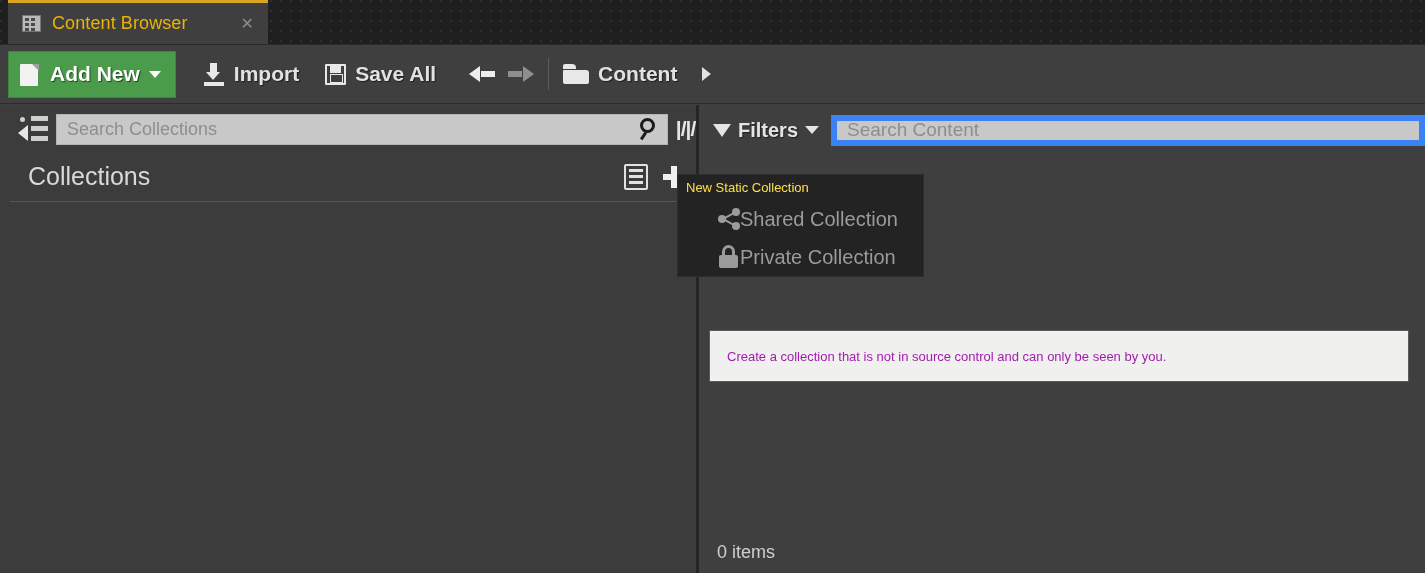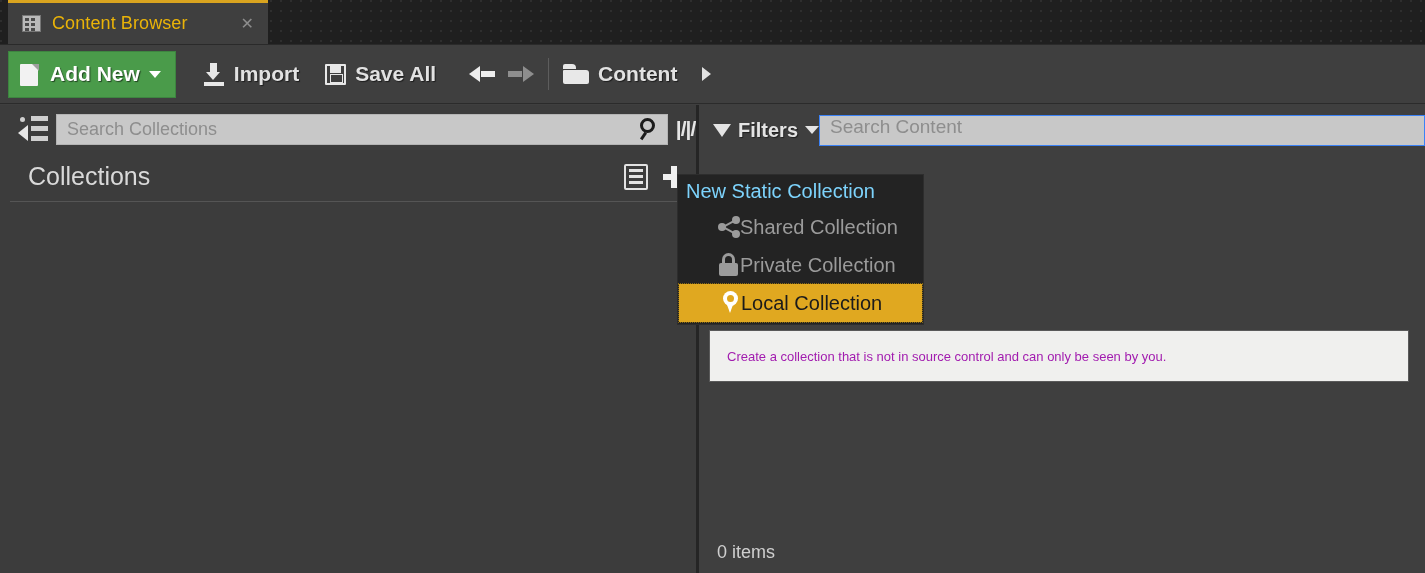--- a/index.html
+++ b/index.html
@@ -382,20 +382,21 @@
   }
 
   
   .right-filterrow {
     position: absolute;
     left: 0; top: 0;
     width: 726px; height: 50px;
     display: flex;
     align-items: center;
     padding-left: 14px;
+    gap: 12px;
   }
   .filters-btn {
     display: flex;
     align-items: center;
     gap: 7px;
     color: #e4e4e4;
     font-size: 20px;
     font-weight: bold;
     text-shadow: 1px 1px 1px rgba(0,0,0,.5);
     white-space: nowrap;
@@ -410,23 +411,23 @@
   .filters-caret {
     width: 0; height: 0;
     border-left: 7px solid transparent;
     border-right: 7px solid transparent;
     border-top: 8px solid #e4e4e4;
   }
   .content-search {
     flex: 1 1 auto;
     height: 31px;
     background: #c8c8c8;
-    border: 1px solid #3b82f6;
-    display: flex;
-    align-items: flex-start;
+    border: 6px solid #3b82f6;
+    display: flex;
+    align-items: center;
     padding-left: 10px;
   }
   .content-search .ph {
     color: #8e8e8e;
     font-size: 19px;
     white-space: nowrap;
   }
 
   
   .items-count {
@@ -440,22 +441,22 @@
   .menu {
     position: absolute;
     left: 677px; top: 174px;
     width: 247px;
     background: #232323;
     border: 1px solid #2d2d2d;
     padding: 2px 0 0 0;
     z-index: 40;
   }
   .menu-header {
-    color: #7dd3fc;
-    font-size: 20px;
+    color: #fde047;
+    font-size: 13px;
     padding: 3px 12px 5px 8px;
     white-space: nowrap;
   }
   .menu-item {
     display: flex;
     align-items: center;
     height: 38px;
     padding-left: 40px;
     color: #9b9b9b;
     font-size: 20px;
@@ -674,27 +675,19 @@
     </div>
 
     <div class="menu-item">
       <span class="mi-icon icon-lock">
         <span class="shackle"></span>
           <span class="body"></span>
       </span>
       <span>Private Collection</span>
     </div>
 
-    <div class="menu-item highlight">
-      <span class="mi-icon icon-pin">
-        <span class="head"></span>
-          <span class="tail"></span>
-          <span class="hole"></span>
-      </span>
-      <span>Local Collection</span>
-    </div>
   </div>
 
   <div class="tooltip">
     <span class="tooltip-text">Create a collection that is not in source control and can only be seen by you.</span>
   </div>
 
 </div>
 
 </body></html>

